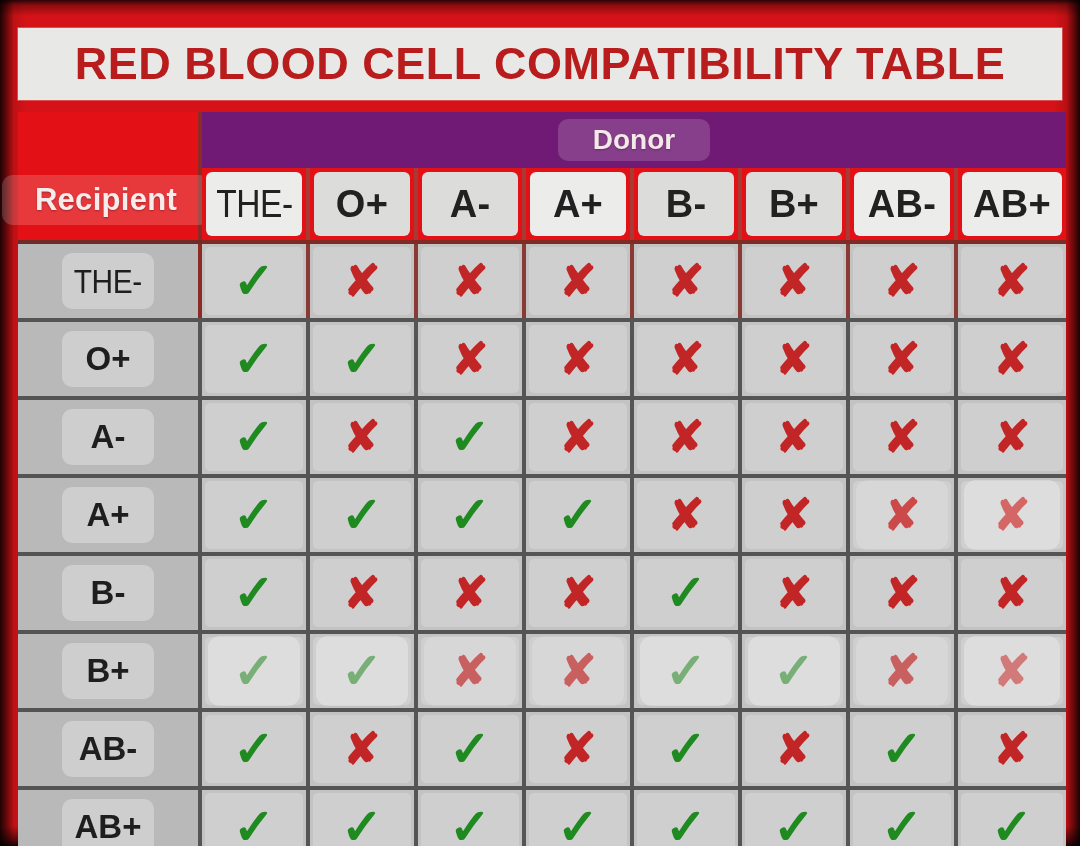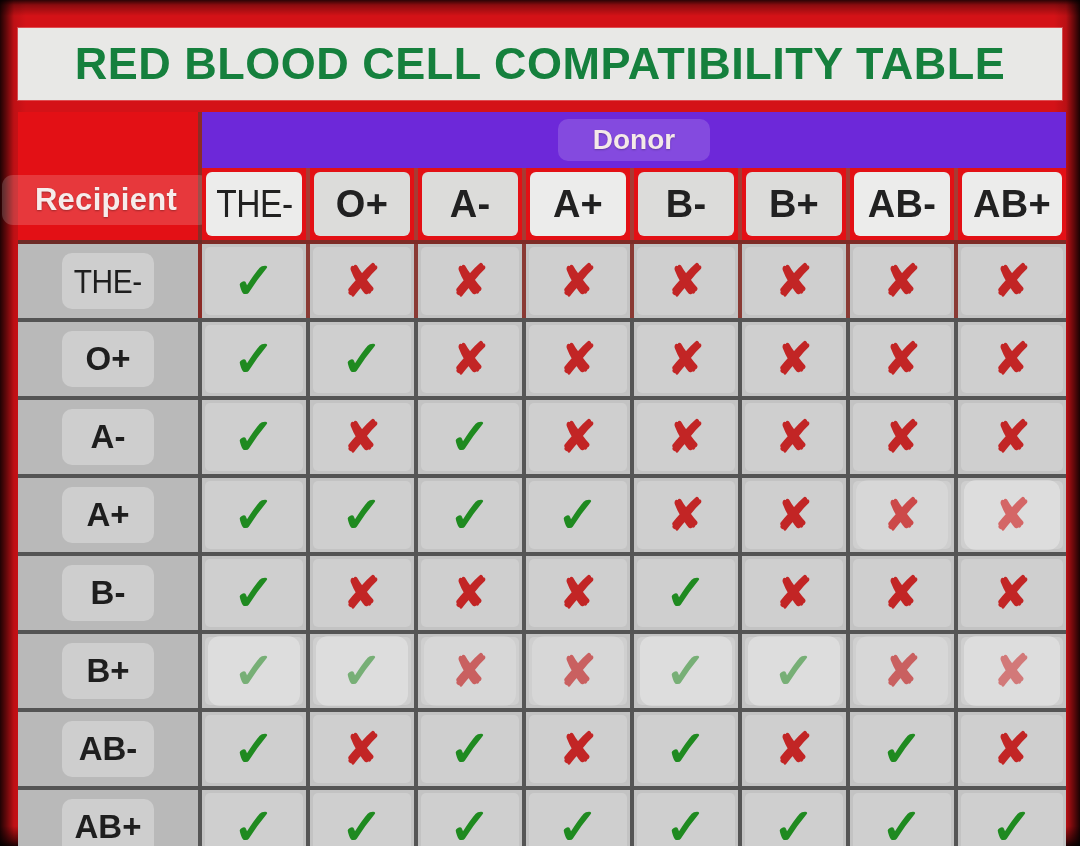--- a/index.html
+++ b/index.html
@@ -58,21 +58,21 @@
     display: flex;
     align-items: center;
     justify-content: center;
     box-shadow: 0 0 0 1px rgba(255,255,255,0.25);
   }
   .title-text {
     font-family: "Liberation Sans", sans-serif;
     font-weight: 700;
     font-size: 45px;
     letter-spacing: 0.5px;
-    color: #15803d;
+    color: #b91c1c;
     white-space: nowrap;
     transform: scaleX(1.0);
   }
 
   
   .table-wrap {
     position: absolute;
     left: 18px;
     top: 112px;
     width: 1046px;
@@ -117,21 +117,21 @@
   .recipient-text {
     font-weight: 700;
     font-size: 31px;
     color: #f6eceb;
     letter-spacing: 0.3px;
     text-shadow: 0 1px 2px rgba(0,0,0,0.30);
   }
 
   
   .donor-banner {
-    background: #6d28d9;
+    background: #701a75;
     height: 56px;
     border-bottom: 0;
     position: relative;
   }
   .donor-pill {
     display: inline-flex;
     align-items: center;
     justify-content: center;
     min-width: 128px;
     height: 42px;

